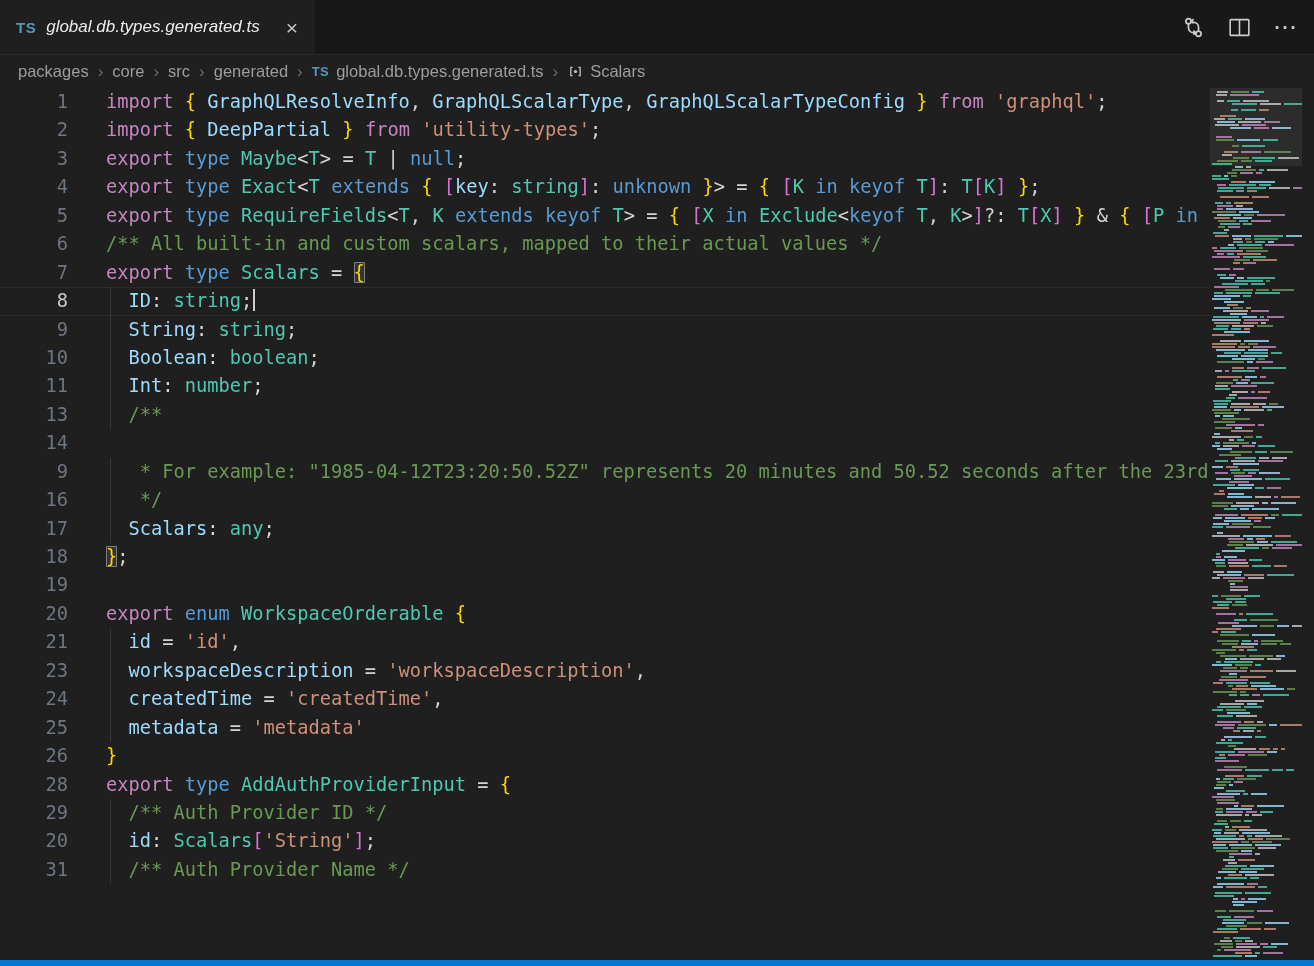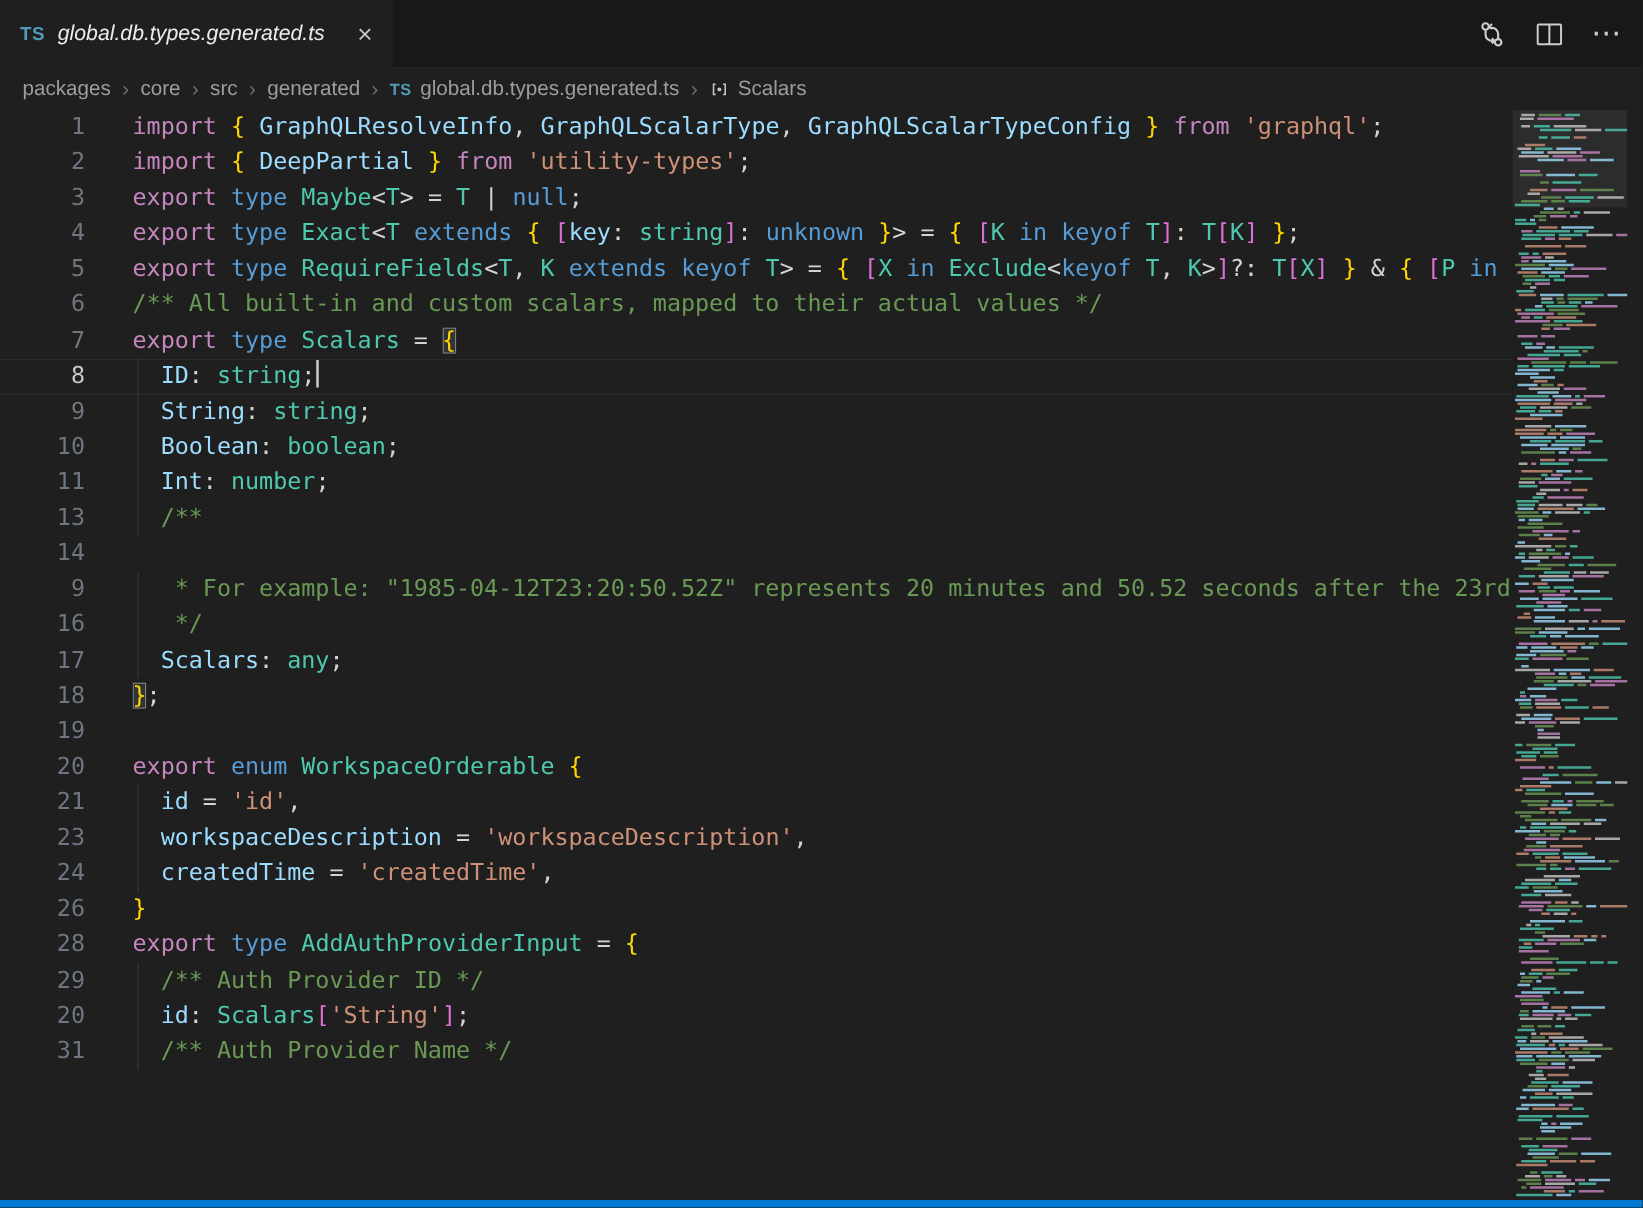--- a/index.html
+++ b/index.html
@@ -121,20 +121,21 @@
     <div class="line"><span class="ln">14</span><span class="codespan"><span class="guide"></span></span></div>
     <div class="line"><span class="ln">9</span><span class="codespan"><span class="guide"></span><span class="c-com">   * For example: "1985-04-12T23:20:50.52Z" represents 20 minutes and 50.52 seconds after the 23rd hour of April 12th, 1985 in UTC.</span></span></div>
     <div class="line"><span class="ln">16</span><span class="codespan"><span class="guide"></span><span class="c-com">   */</span></span></div>
     <div class="line"><span class="ln">17</span><span class="codespan"><span class="guide"></span><span class="c-fg">  </span><span class="c-var">Scalars</span><span class="c-fg">: </span><span class="c-type">any</span><span class="c-fg">;</span></span></div>
     <div class="line"><span class="ln">18</span><span class="codespan"><span class="c-b1 c-bm">}</span><span class="c-fg">;</span></span></div>
     <div class="line"><span class="ln">19</span><span class="codespan"></span></div>
     <div class="line"><span class="ln">20</span><span class="codespan"><span class="c-kw">export</span><span class="c-fg"> </span><span class="c-kw2">enum</span><span class="c-fg"> </span><span class="c-type">WorkspaceOrderable</span><span class="c-fg"> </span><span class="c-b1">{</span></span></div>
     <div class="line"><span class="ln">21</span><span class="codespan"><span class="guide"></span><span class="c-fg">  </span><span class="c-var">id</span><span class="c-fg"> = </span><span class="c-str">'id'</span><span class="c-fg">,</span></span></div>
     <div class="line"><span class="ln">23</span><span class="codespan"><span class="guide"></span><span class="c-fg">  </span><span class="c-var">workspaceDescription</span><span class="c-fg"> = </span><span class="c-str">'workspaceDescription'</span><span class="c-fg">,</span></span></div>
     <div class="line"><span class="ln">24</span><span class="codespan"><span class="guide"></span><span class="c-fg">  </span><span class="c-var">createdTime</span><span class="c-fg"> = </span><span class="c-str">'createdTime'</span><span class="c-fg">,</span></span></div>
+    <div class="line"><span class="ln">25</span><span class="codespan"><span class="guide"></span><span class="c-fg">  </span><span class="c-var">metadata</span><span class="c-fg"> = </span><span class="c-str">'metadata'</span></span></div>
     <div class="line"><span class="ln">26</span><span class="codespan"><span class="c-b1">}</span></span></div>
     <div class="line"><span class="ln">28</span><span class="codespan"><span class="c-kw">export</span><span class="c-fg"> </span><span class="c-kw2">type</span><span class="c-fg"> </span><span class="c-type">AddAuthProviderInput</span><span class="c-fg"> = </span><span class="c-b1">{</span></span></div>
     <div class="line"><span class="ln">29</span><span class="codespan"><span class="guide"></span><span class="c-com">  /** Auth Provider ID */</span></span></div>
     <div class="line"><span class="ln">20</span><span class="codespan"><span class="guide"></span><span class="c-fg">  </span><span class="c-var">id</span><span class="c-fg">: </span><span class="c-type">Scalars</span><span class="c-b2">[</span><span class="c-str">'String'</span><span class="c-b2">]</span><span class="c-fg">;</span></span></div>
     <div class="line"><span class="ln">31</span><span class="codespan"><span class="guide"></span><span class="c-com">  /** Auth Provider Name */</span></span></div>
   </div>
 
 <div id="minimap">
   <div class="mm-slider"></div>
 <div class="mm-row"></div>

